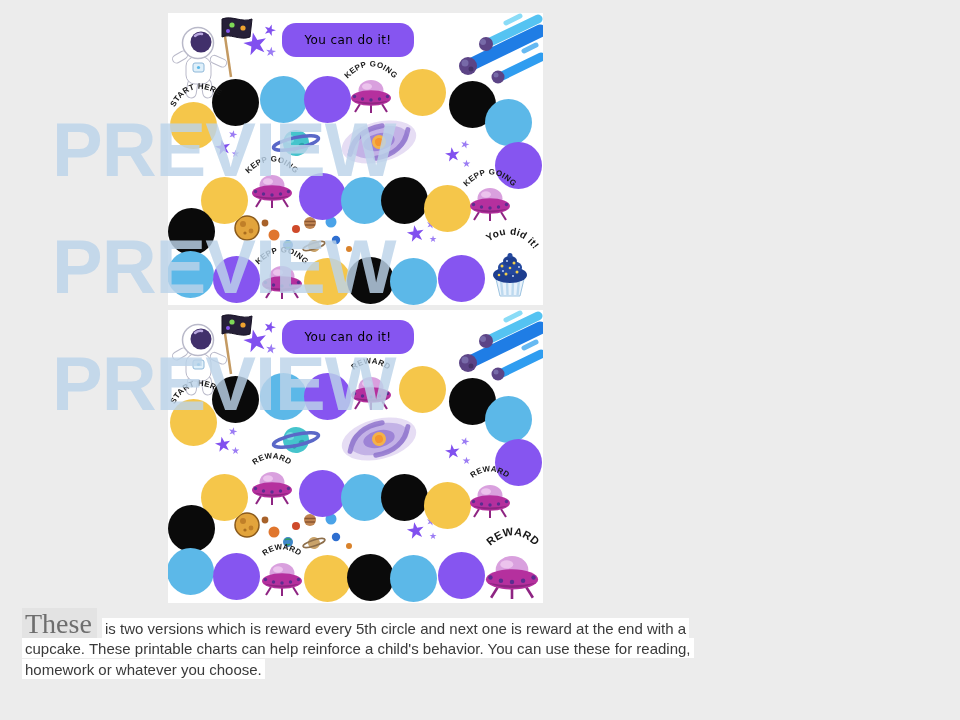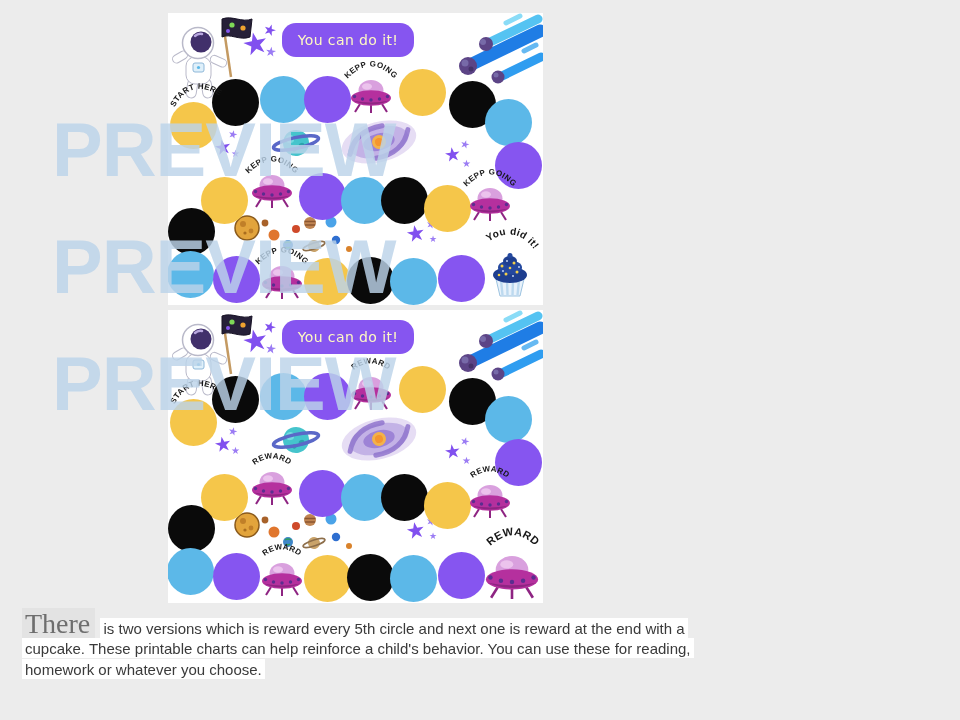--- a/index.html
+++ b/index.html
@@ -3,22 +3,22 @@
 <meta charset="utf-8">
 <style>
   html,body{margin:0;padding:0}
   body{width:960px;height:720px;background:#ececec;position:relative;overflow:hidden;
        font-family:"Liberation Sans",sans-serif}
   .chart{position:absolute;left:168px;width:375px;background:#ffffff;overflow:hidden;z-index:1}
   #chart-0{top:13px;height:292px}
   #chart-1{top:310px;height:293px}
   .abs{position:absolute}
   .space{position:absolute;width:47px;height:47px;border-radius:50%}
-  .banner{position:absolute;border-radius:14px;color:#fef9c3;display:flex;align-items:center;
-          justify-content:center;font-family:"DejaVu Sans",sans-serif;font-size:14px;
+  .banner{position:absolute;border-radius:14px;color:#000000;display:flex;align-items:center;
+          justify-content:center;font-family:"DejaVu Sans",sans-serif;font-size:12px;
           font-weight:500;letter-spacing:.4px}
   .star{position:absolute;line-height:1;font-family:"DejaVu Sans",sans-serif;pointer-events:none}
   .wm{position:absolute;left:52px;z-index:5;font-family:"Liberation Sans",sans-serif;
       font-weight:800;font-size:76px;letter-spacing:-1px;line-height:1;white-space:nowrap;
       opacity:.82;pointer-events:none}
   #wm-0{top:112px}
   #wm-1{top:229px}
   #wm-2{top:346px}
   .desc{position:absolute;left:22px;top:612px;width:706px;margin:0;font-size:15px;
         line-height:20.5px;color:#3a3a3a;z-index:2}
@@ -594,13 +594,13 @@
       <circle cx="38.5" cy="19.5" r="1.7"></circle>
         </g>
       </svg>
     </div>
   </section>
 
 <div class="wm" id="wm-0" style="color: rgb(188, 212, 234);">PREVIEW</div>
 <div class="wm" id="wm-1" style="color: rgb(188, 212, 234);">PREVIEW</div>
 <div class="wm" id="wm-2" style="color: rgb(188, 212, 234);">PREVIEW</div>
 
-<p class="desc"><span class="lead">There</span> <span class="bodytext">is two versions which is reward every 5th circle and next one is reward at the end with a cupcake. These printable charts can help reinforce a child's behavior. You can use these for reading, homework or whatever you choose.</span></p>
+<p class="desc"><span class="lead">These</span> <span class="bodytext">is two versions which is reward every 5th circle and next one is reward at the end with a cupcake. These printable charts can help reinforce a child's behavior. You can use these for reading, homework or whatever you choose.</span></p>
 
 </body></html>

